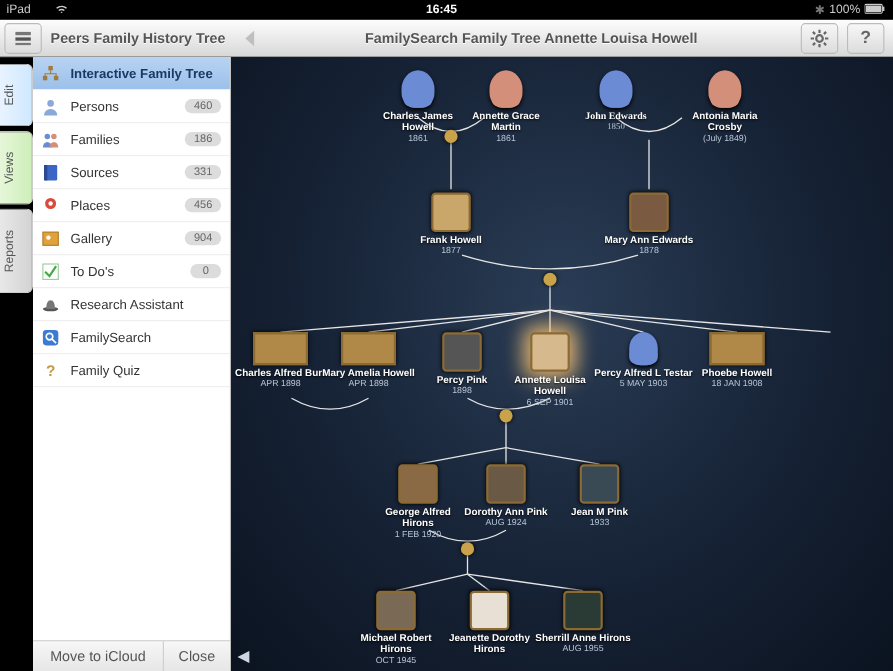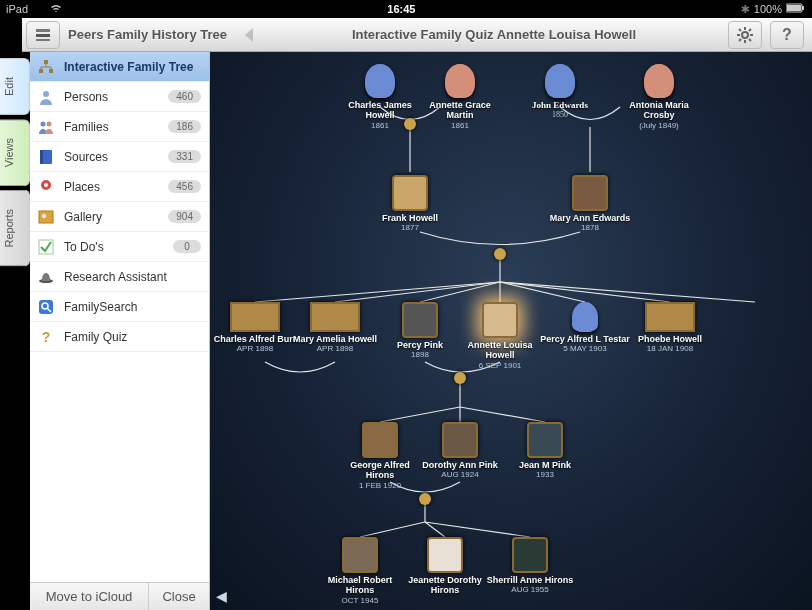--- a/index.html
+++ b/index.html
@@ -6,21 +6,21 @@
   html, body { width: 812px; height: 610px; overflow: hidden; font-family: -apple-system, Helvetica, Arial, sans-serif; background: #000; }
   .device { width: 812px; height: 610px; background: #000; position: relative; }
 
   
   .status-bar { height: 18px; background: #000; color: #ccc; display: flex; align-items: center; font-size: 11px; padding: 0 6px; }
   .status-left { flex: 0 0 auto; display: flex; align-items: center; gap: 22px; }
   .status-center { flex: 1; text-align: center; font-weight: 700; color: #fff; }
   .status-right { flex: 0 0 auto; display: flex; align-items: center; gap: 4px; }
 
   
-  .toolbar { height: 34px; background: linear-gradient(#fdfdfd, #d8d8d8); border-bottom: 1px solid #aaa; display: flex; align-items: center; font-size: 13px; color: #444; margin-left: 22px; }
+  .toolbar { height: 34px; background: linear-gradient(#fdfdfd, #d8d8d8); border-bottom: 1px solid #aaa; display: flex; align-items: center; font-size: 13px; color: #444; }
   .toolbar .tb-btn { width: 34px; height: 28px; margin: 0 4px; border: 1px solid #bbb; border-radius: 4px; background: linear-gradient(#f7f7f7,#dcdcdc); display: flex; align-items: center; justify-content: center; }
   .toolbar .tb-title-left { width: 170px; padding-left: 4px; font-weight: 600; color: #555; text-shadow: 0 1px 0 #fff; white-space: nowrap; overflow: hidden; }
   .toolbar .tb-back { width: 30px; display:flex; justify-content:center; color:#999;}
   .toolbar .tb-title-center { flex: 1; text-align: center; font-weight: 700; color: #555; text-shadow: 0 1px 0 #fff; }
   .toolbar .tb-right { display: flex; padding-right: 4px; }
 
   
   .body { display: flex; height: calc(610px - 18px - 34px); position: relative; }
 
   
@@ -98,21 +98,21 @@
           <rect x="2" y="8" width="14" height="3" fill="#555"></rect>
           <rect x="2" y="13" width="14" height="2" fill="#777"></rect>
         </svg>
     </div>
     <div class="tb-title-left">Peers Family History Tree</div>
     <div class="tb-back">
       <svg width="14" height="18" viewBox="0 0 14 18">
           <path d="M11 2 L3 9 L11 16 Z" fill="#bfbfbf"></path>
         </svg>
     </div>
-    <div class="tb-title-center">Interactive Family Quiz Annette Louisa Howell</div>
+    <div class="tb-title-center">FamilySearch Family Tree Annette Louisa Howell</div>
     <div class="tb-right">
       <div class="tb-btn">
         <svg class="svg-ic" viewBox="0 0 18 18">
             <circle cx="9" cy="9" r="3" fill="none" stroke="#666" stroke-width="2"></circle>
             <g stroke="#666" stroke-width="2">
               <line x1="9" y1="1" x2="9" y2="4"></line>
               <line x1="9" y1="14" x2="9" y2="17"></line>
               <line x1="1" y1="9" x2="4" y2="9"></line>
               <line x1="14" y1="9" x2="17" y2="9"></line>
               <line x1="3" y1="3" x2="5" y2="5"></line>

